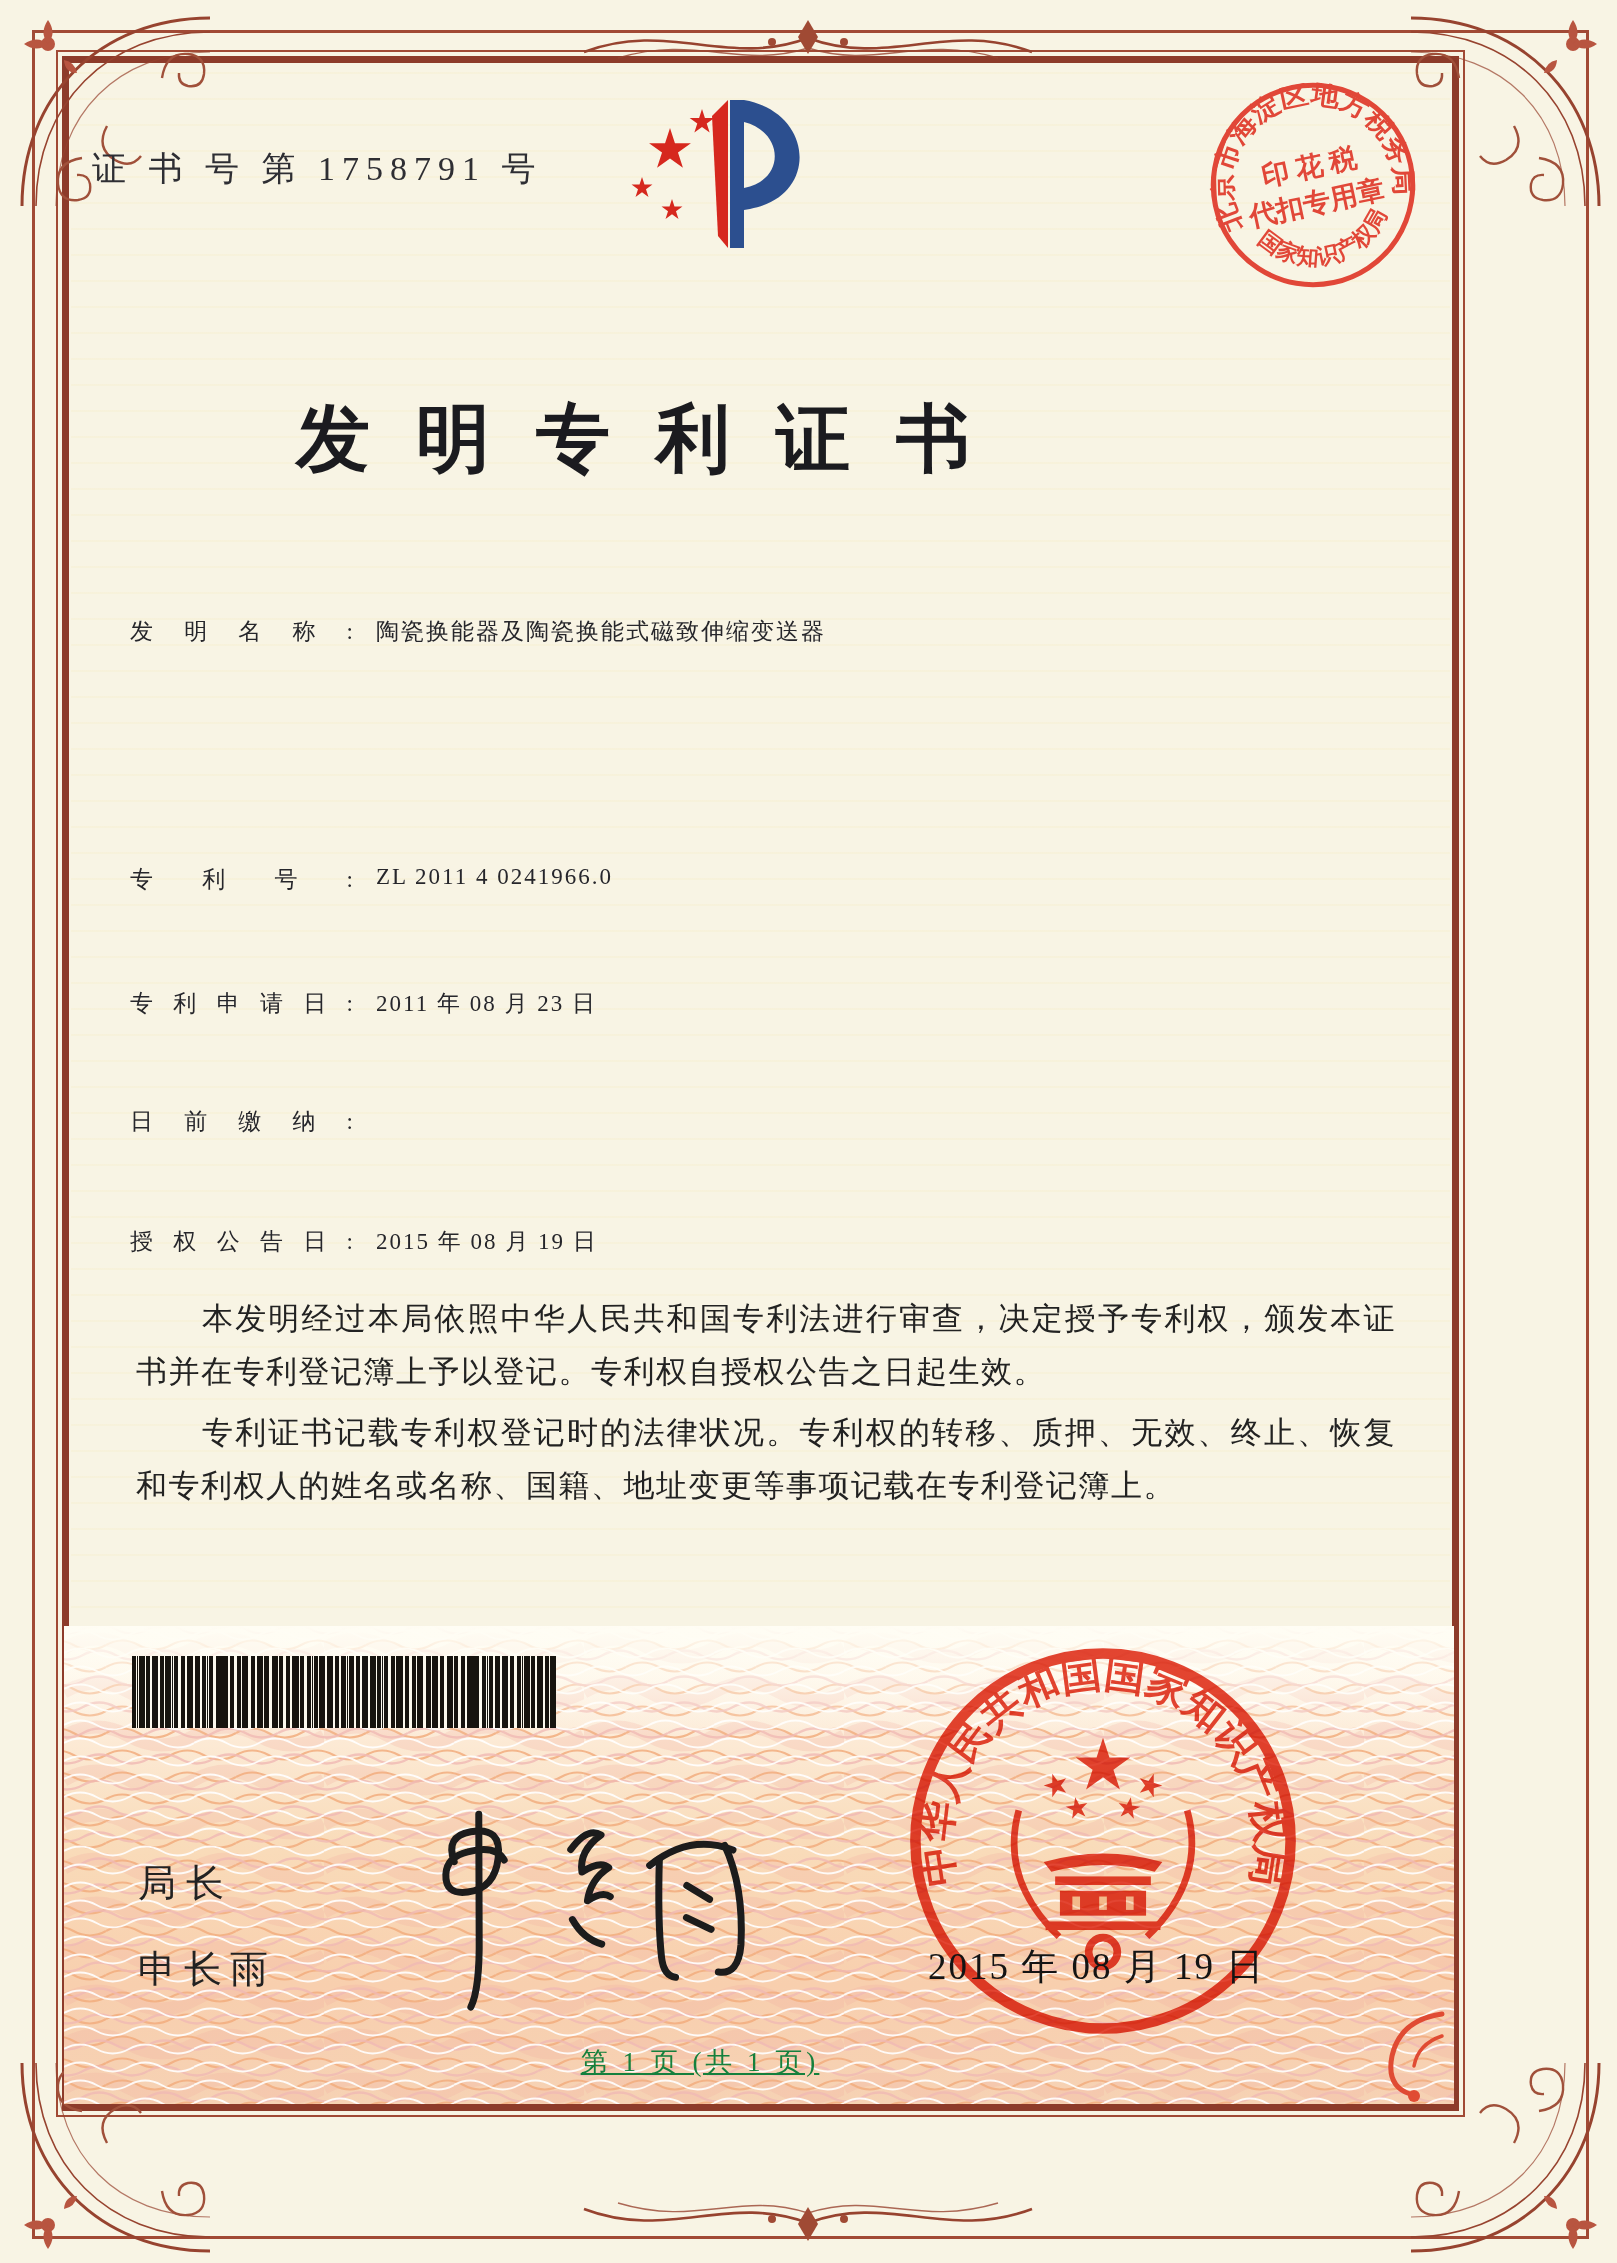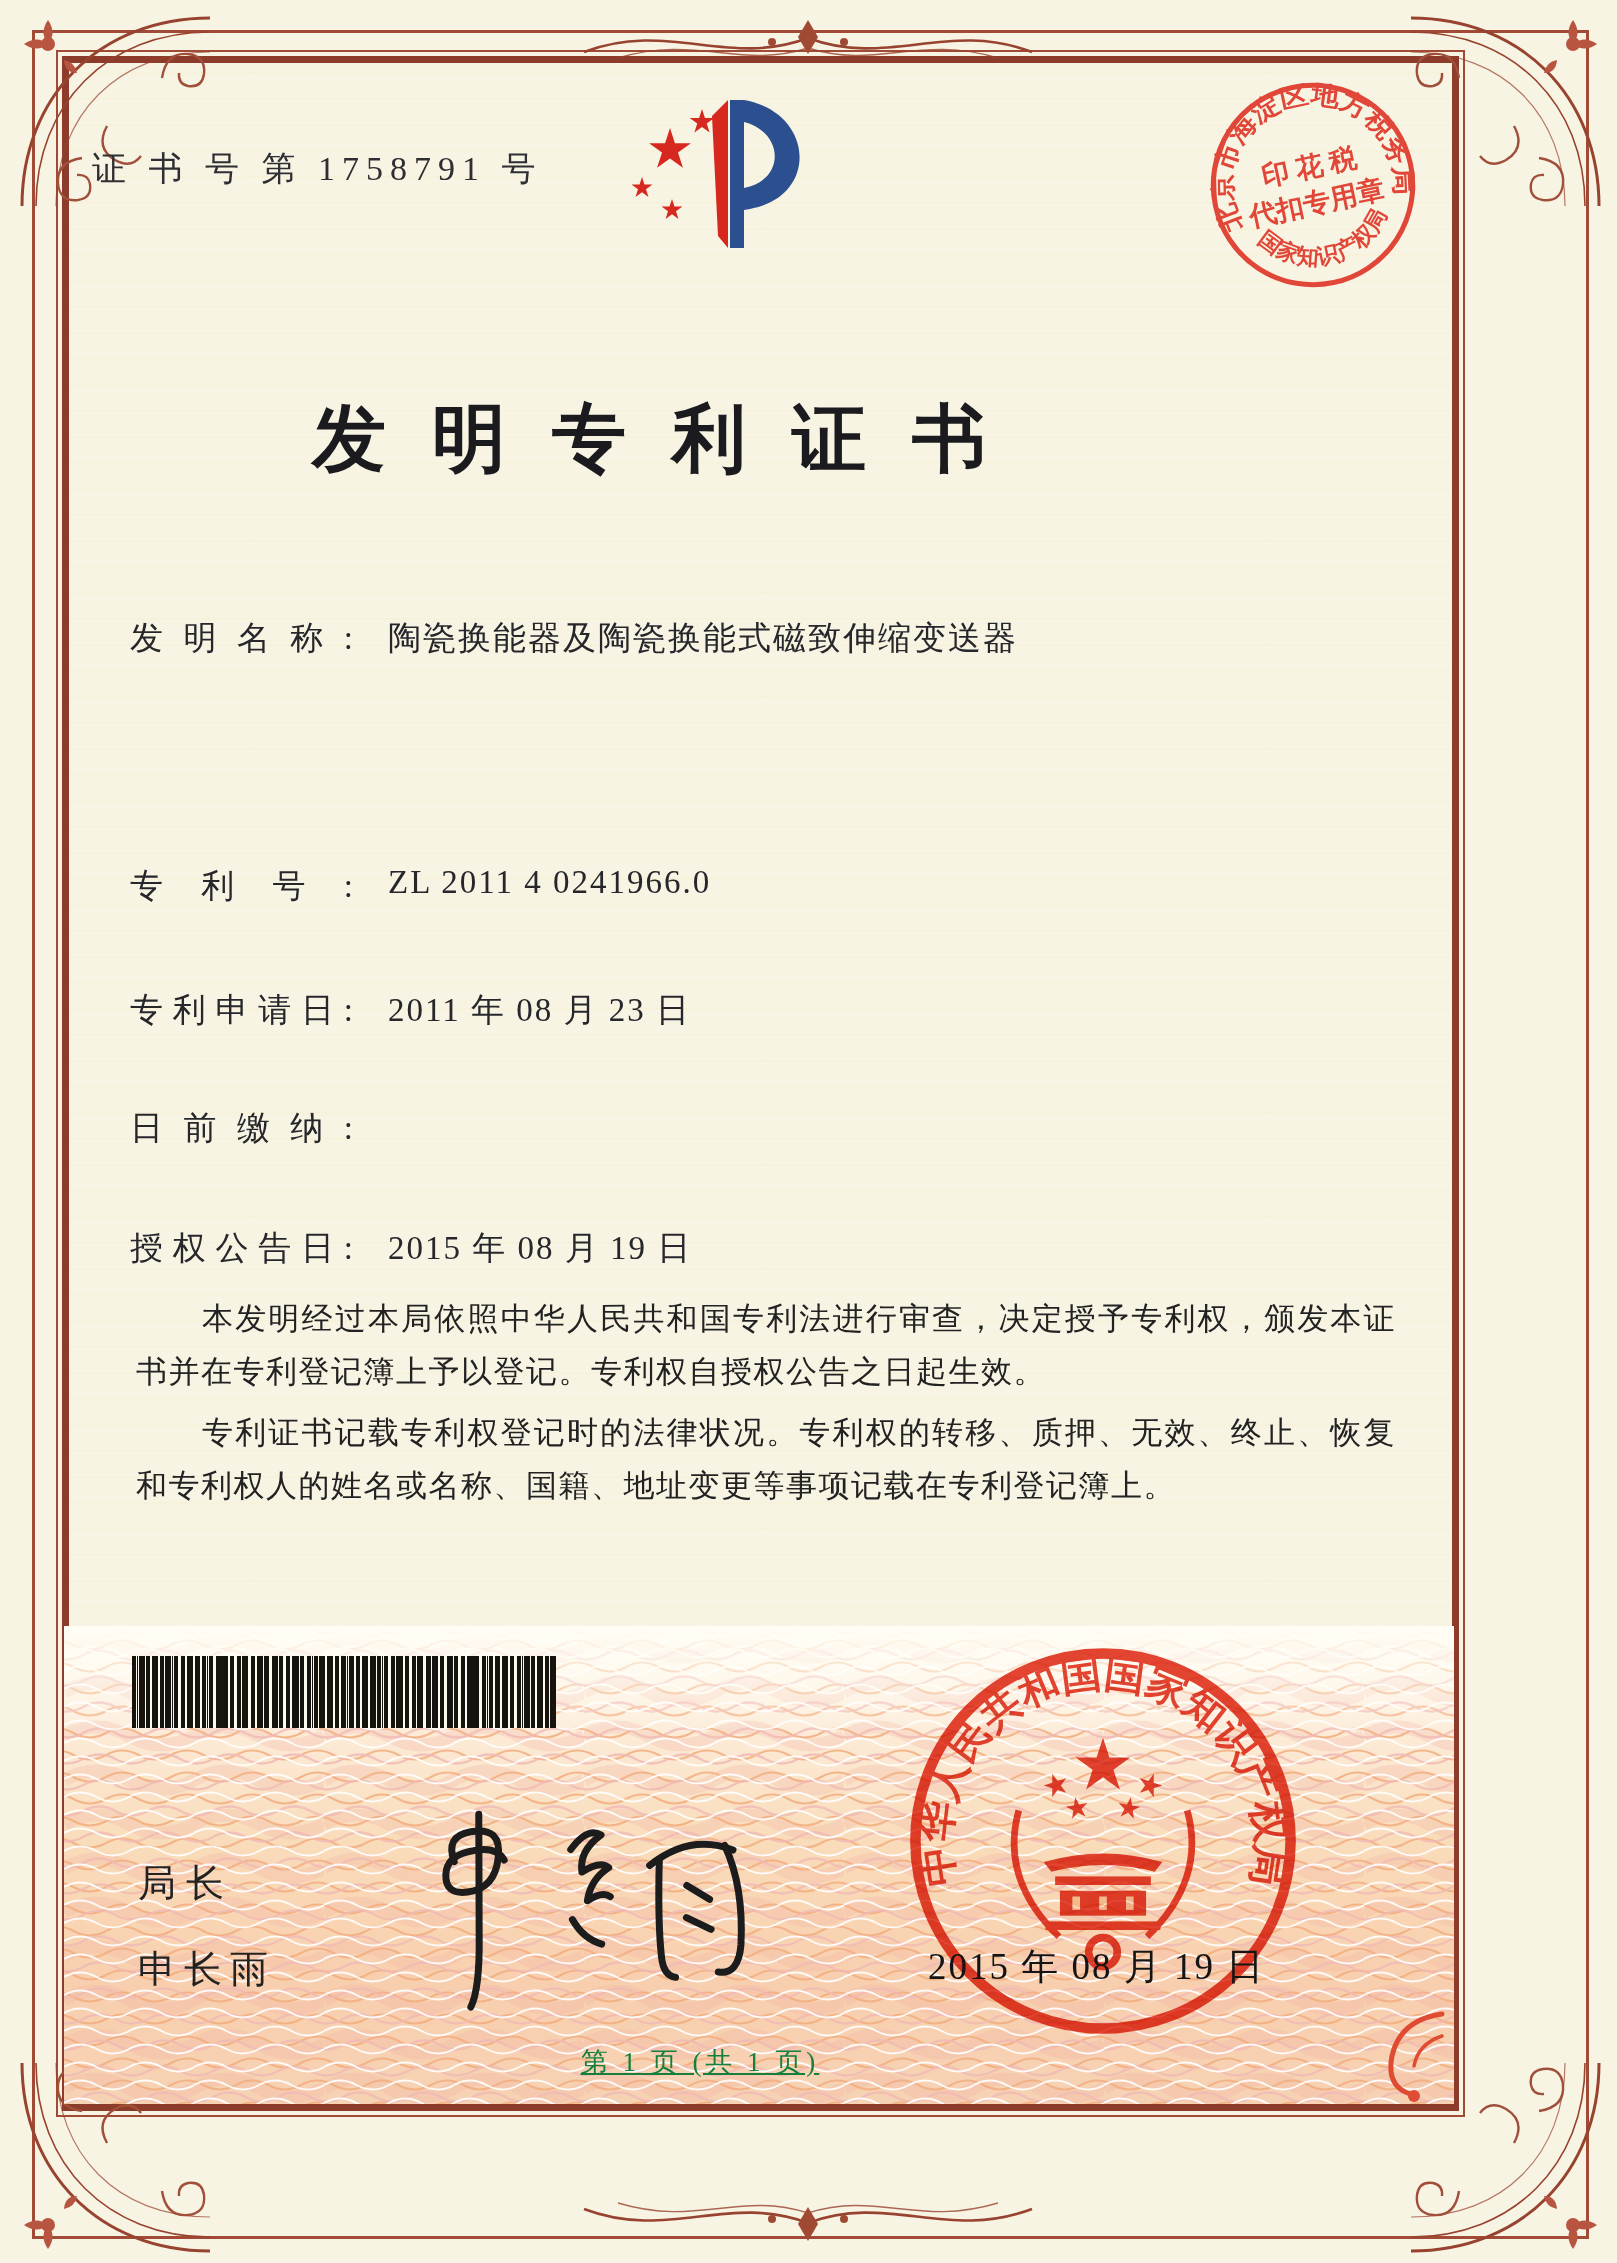--- a/index.html
+++ b/index.html
@@ -31,25 +31,25 @@
   .corner-bl{transform:scale(1,-1);}
   .corner-br{transform:scale(-1,-1);}
 
   
   .cert-no{
     position:absolute;left:92px;top:146px;
     font-size:34px;letter-spacing:7px;color:#2e2e33;z-index:5;
   }
   .title{
     position:absolute;left:62px;top:390px;width:1188px;text-align:center;
-    font-size:74px;font-weight:700;letter-spacing:46px;color:#1b1b1f;z-index:5;padding-left:16px;
+    font-size:74px;font-weight:700;letter-spacing:46px;color:#1b1b1f;z-index:5;
   }
   .field{
     position:absolute;left:130px;display:flex;align-items:flex-start;
-    font-size:33px;color:#26262b;z-index:5;letter-spacing:1px;gap:12px;
+    font-size:23px;color:#26262b;z-index:5;letter-spacing:1px;
   }
   .f-label{width:224px;flex:none;text-align-last:justify;}
   .f-value{margin-left:22px;letter-spacing:2px;white-space:nowrap;}
   .f1{top:616px}.f2{top:740px}.f3{top:864px}.f4{top:988px}.f5{top:1106px}.f6{top:1226px}
   .body-text{
     position:absolute;left:128px;top:1284px;width:1276px;z-index:5;
     font-size:31px;line-height:53px;color:#222;letter-spacing:1.5px;text-align:justify;
   }
   .body-text p{margin:8px;text-indent:66px;}
 

